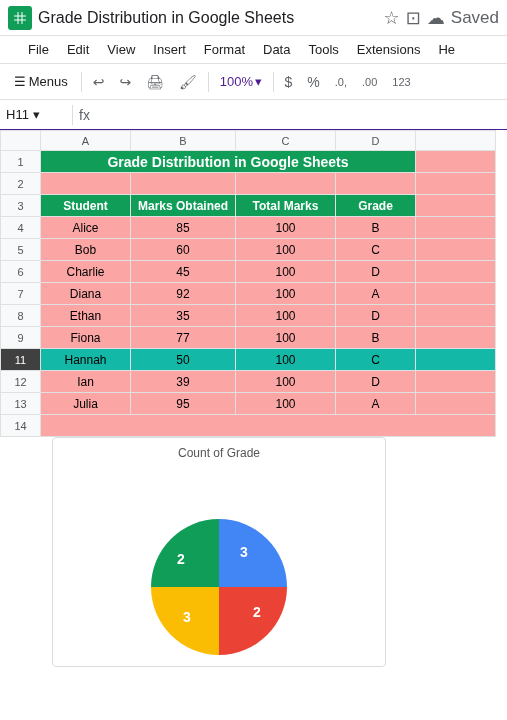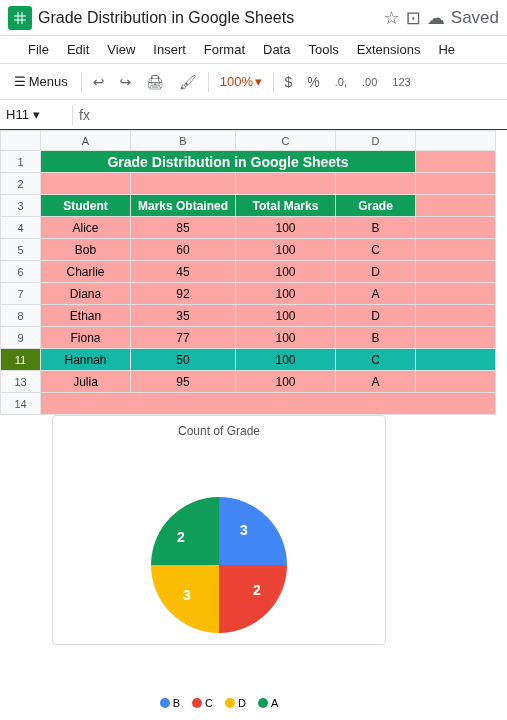--- a/index.html
+++ b/index.html
@@ -67,21 +67,21 @@
       font-size: 13px;
       color: #202124;
       cursor: pointer;
       border: none; background: none;
     }
     .zoom-btn {
       display: flex; align-items: flex-end; gap: 2px;
       padding: 3px 6px;
       border-radius: 4px;
       font-size: 13px;
-      color: #c2410c;
+      color: #4c1d95;
       cursor: pointer;
       border: none; background: none;
     }
     .toolbar-sep { width: 1px; height: 20px; background: #dadce0; margin: 0 2px; }
 
     
     .formula-bar {
       display: flex;
       align-items: center;
       padding: 2px 6px;
@@ -132,21 +132,21 @@
     .col-header {
       background: #f8f9fa;
       color: #555;
       font-size: 11px;
       font-weight: normal;
       text-align: center;
       height: 20px;
     }
     
     .highlighted-row td { background: #14b8a6; }
-    .highlighted-row .row-num { background: #4d7c0f; color: #fff; }
+    .highlighted-row .row-num { background: #404040; color: #fff; }
 
     
     .title-cell {
       background: #0f9d58 !important;
       color: #fff !important;
       font-weight: bold;
       font-size: 14px;
       text-align: center;
     }
     
@@ -358,20 +358,28 @@
         <td class="data-cell">B</td>
         <td class="data-cell"></td>
       </tr>
 
       <tr class="highlighted-row">
         <td class="row-num">11</td>
         <td>Hannah</td>
         <td>50</td>
         <td>100</td>
         <td>C</td>
+        <td class="data-cell"></td>
+      </tr>
+      <tr>
+        <td class="row-num">12</td>
+        <td class="data-cell">Ian</td>
+        <td class="data-cell">39</td>
+        <td class="data-cell">100</td>
+        <td class="data-cell">D</td>
         <td class="data-cell"></td>
       </tr>
       <tr>
         <td class="row-num">13</td>
         <td class="data-cell">Julia</td>
         <td class="data-cell">95</td>
         <td class="data-cell">100</td>
         <td class="data-cell">A</td>
         <td class="data-cell"></td>
       </tr>

